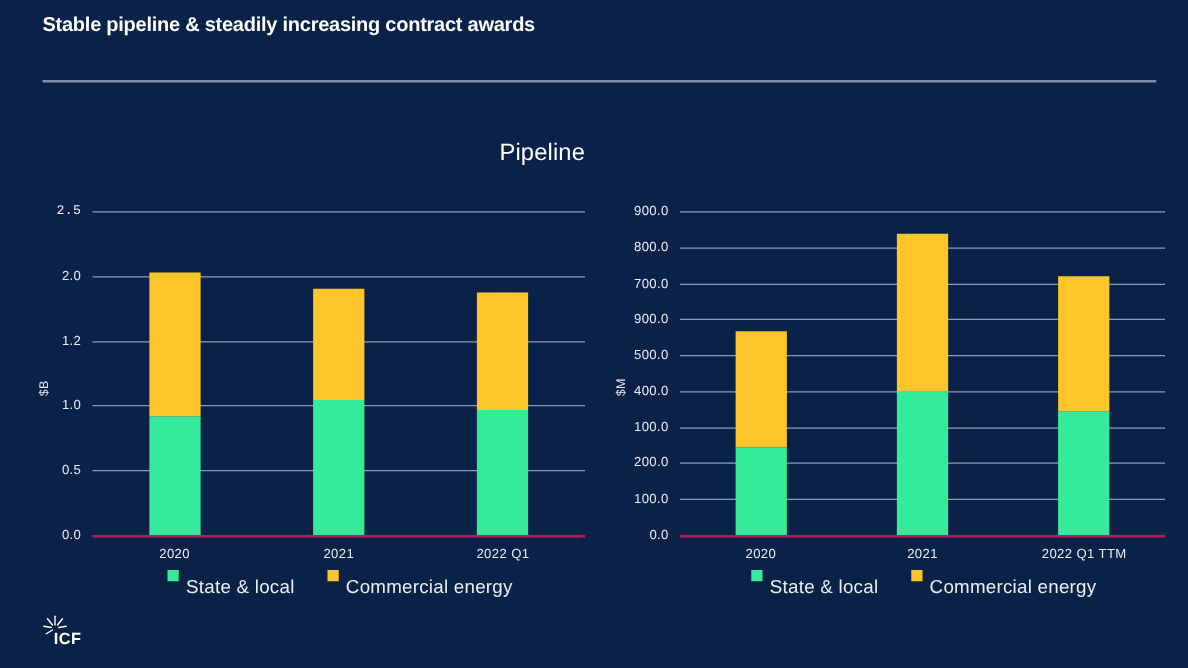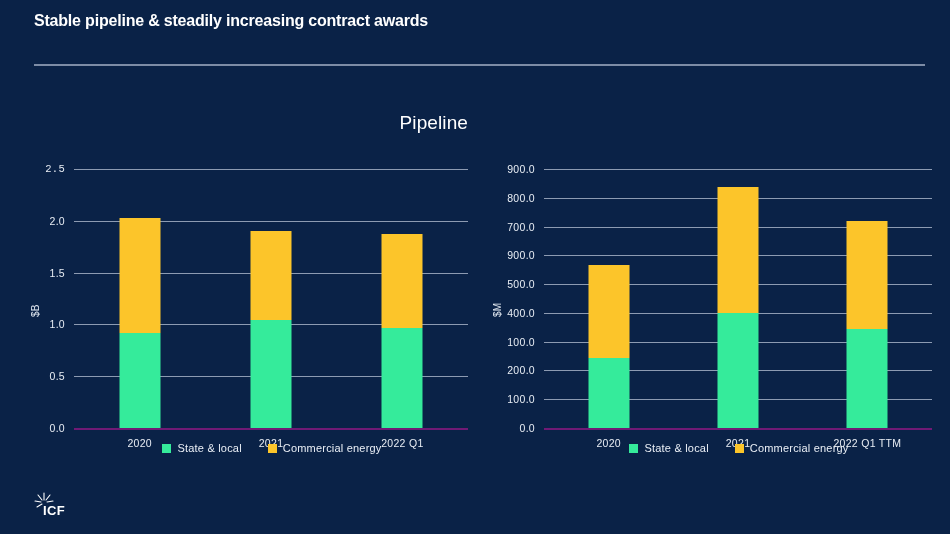--- a/index.html
+++ b/index.html
@@ -58,21 +58,21 @@
     transform: rotate(-90deg);
     transform-origin: left top;
     white-space: nowrap;
     letter-spacing: 0.2px;
   }
 
   .gridline {
     position: absolute; left: 0; width: 100%;
     height: 1px; background: #8d9bb2;
   }
-  .gridline.axis-zero { background: #701a75; height: 1.5px; }
+  .gridline.axis-zero { background: #be185d; height: 1.5px; }
 
   .tick-label {
     position: absolute;
     right: 100%;
     margin-right: 9px;
     transform: translateY(-50%);
     font-size: 10.5px; color: #e8edf4;
     white-space: nowrap; letter-spacing: 0.3px;
   }
 
@@ -98,22 +98,23 @@
     position: absolute;
     top: 330px; left: 0; width: 100%;
     display: flex; justify-content: center;
     gap: 26px;
   }
   #panel-pipeline .legend { padding-left: 46px; }
   #panel-awards   .legend { padding-left: 52px; }
   .legend-item { display: flex; align-items: center; gap: 6px; }
   .legend-swatch { width: 9px; height: 9px; display: block; }
   .legend-text {
-    font-size: 11px; color: #eaeff6; white-space: nowrap;
+    font-size: 15px; color: #eaeff6; white-space: nowrap;
     letter-spacing: 0.2px;
+    margin-top: 19px;
   }
 
   
   #logo {
     position: absolute; left: 32px; top: 490px;
     width: 46px; height: 32px; text-align: right;
   }
   #logo svg { display: block; }
 </style>
 </head>
@@ -133,21 +134,21 @@
     <div class="gridline axis-zero" style="top: 259px;">
           <span class="tick-label">0.0</span>
         </div>
         <div class="gridline" style="top: 207.2px;">
           <span class="tick-label">0.5</span>
         </div>
         <div class="gridline" style="top: 155.4px;">
           <span class="tick-label">1.0</span>
         </div>
         <div class="gridline" style="top: 103.6px;">
-          <span class="tick-label">1.5</span>
+          <span class="tick-label">1.2</span>
         </div>
         <div class="gridline" style="top: 51.8px;">
           <span class="tick-label">2.0</span>
         </div>
         <div class="gridline" style="top: 0px; font-family: Liberation Mono, monospace;">
           <span class="tick-label">2.5</span>
         </div>
         <div class="bar" style="left: 65.6667px; top: 0px; height: 259px;">
           <div class="seg seg-green" style="top: 163.688px; height: 95.312px;"></div>
           <div class="seg seg-yellow" style="top: 48.692px; height: 114.996px;"></div>

